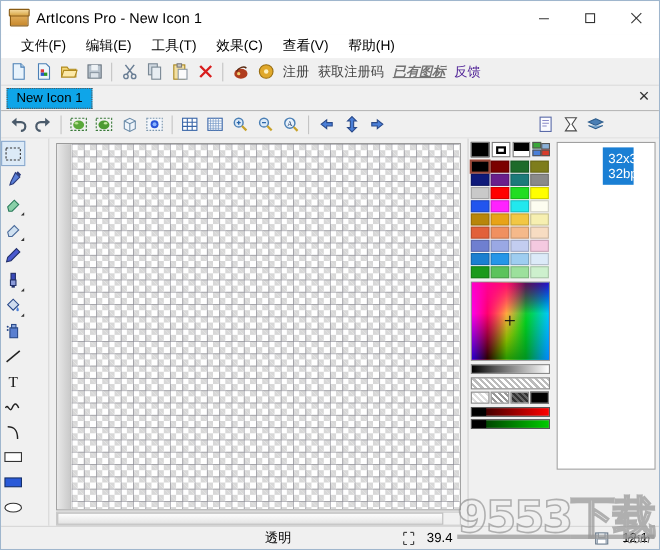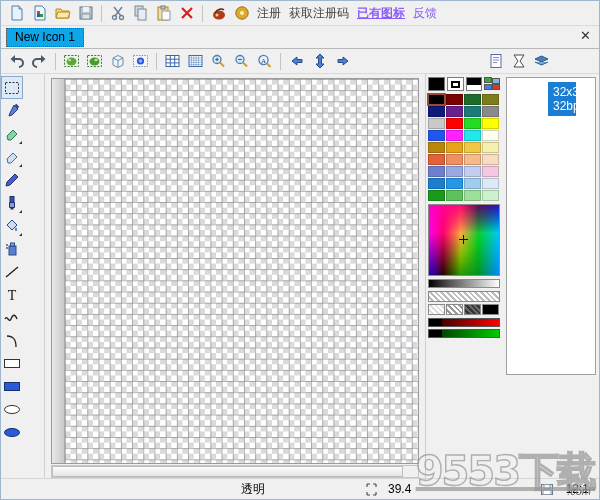--- a/index.html
+++ b/index.html
@@ -58,24 +58,24 @@
   }
   .tb-btn{
     width:23px;height:22px;display:flex;align-items:center;justify-content:center;
     position:relative;
   }
   .tb-sep{width:1px;height:17px;background:#c4c4c4;margin:0 4px;}
   .tb-text{
     font-size:12px;color:#444;margin:0 4px;white-space:nowrap;
   }
   .tb-link{
-    font-size:12px;color:#8b5cf6;text-decoration:underline;
-    margin:0 4px;white-space:nowrap;font-weight:bold;
-  }
-  .tb-text2{font-size:12px;color:#8b5cf6;margin:0 4px;white-space:nowrap;}
+    font-size:12px;color:#737373;text-decoration:underline;
+    margin:0 4px;white-space:nowrap;font-weight:bold;font-style:italic;
+  }
+  .tb-text2{font-size:12px;color:#4c1d95;margin:0 4px;white-space:nowrap;}
   
   .tabstrip{
     height:22px;flex:0 0 22px;background:#f0f0f0;
     display:flex;align-items:center;position:relative;
     border-bottom:1px solid #b8b8b8;
   }
   .tab{
     margin-left:5px;padding:1px 8px 2px 8px;font-size:12px;
     border:1px dotted #555;background:#0ea5e9;white-space:nowrap;
   }
@@ -251,21 +251,54 @@
   }
   .wm-dot{
     position:absolute;right:8px;bottom:2px;font-size:11px;color:#6f6f6f;font-style:italic;
   }
 </style>
 </head>
 <body>
 
 <div class="app">
 
-
+  <div class="titlebar">
+    <div class="app-icon">
+      <div class="box"></div>
+        <div class="lid"></div>
+    </div>
+    <div class="title-text">ArtIcons Pro - New Icon 1</div>
+    <div class="winbtns">
+      <div class="winbtn">
+        <svg width="11" height="11" viewBox="0 0 11 11">
+            <line x1="1" y1="6" x2="10" y2="6" stroke="#333" stroke-width="1"></line>
+          </svg>
+      </div>
+      <div class="winbtn">
+        <svg width="11" height="11" viewBox="0 0 11 11">
+            <rect x="1.5" y="1.5" width="8" height="8" fill="none" stroke="#333" stroke-width="1"></rect>
+          </svg>
+      </div>
+      <div class="winbtn close">
+        <svg width="11" height="11" viewBox="0 0 11 11">
+            <line x1="1" y1="1" x2="10" y2="10" stroke="#333" stroke-width="1"></line>
+            <line x1="10" y1="1" x2="1" y2="10" stroke="#333" stroke-width="1"></line>
+          </svg>
+      </div>
+    </div>
+  </div>
+
+  <div class="menubar">
+    <div class="menu-item">文件(F)</div>
+    <div class="menu-item">编辑(E)</div>
+    <div class="menu-item">工具(T)</div>
+    <div class="menu-item">效果(C)</div>
+    <div class="menu-item">查看(V)</div>
+    <div class="menu-item">帮助(H)</div>
+  </div>
 
   <div class="toolbar1">
     <div class="tb-btn">
       <svg width="16" height="16" viewBox="0 0 16 16">
           <path d="M3 1h7l3 3v11H3z" fill="#e8f3fc" stroke="#4a7fb5"></path>
           <path d="M10 1v3h3" fill="#c5def0" stroke="#4a7fb5"></path>
         </svg>
     </div>
     <div class="tb-btn">
       <svg width="16" height="16" viewBox="0 0 16 16">

